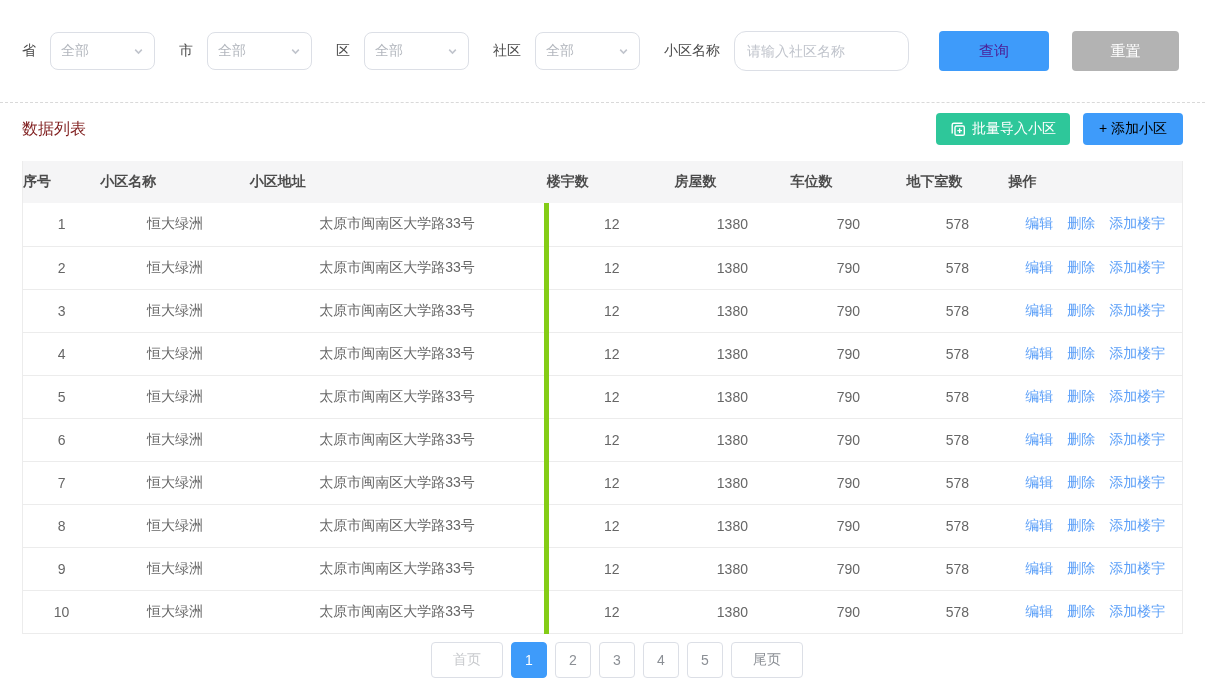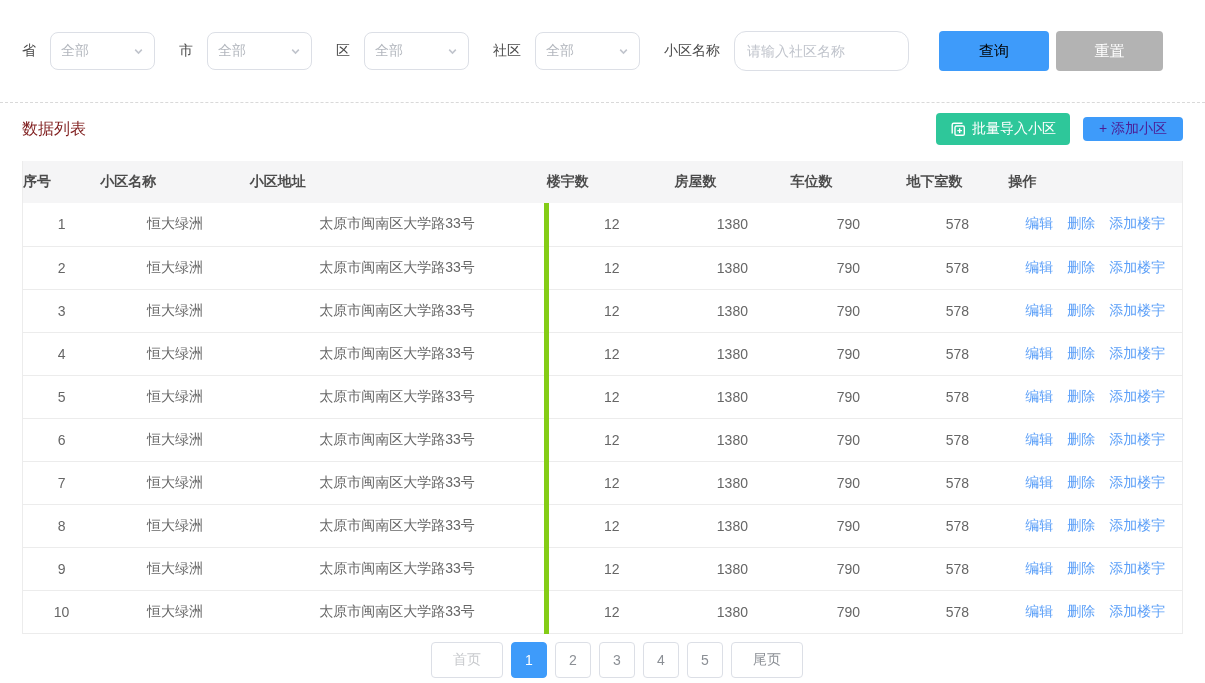--- a/index.html
+++ b/index.html
@@ -15,31 +15,31 @@
   .select{width:105px; height:38px; border:1px solid #dcdfe6; border-radius:8px;
     background:#fff; display:flex; align-items:center; justify-content:space-between;
     padding:0 10px; margin-right:24px; cursor:pointer;}
   .select-value{font-size:14px; color:#b2b6bd;}
   .chevron{flex:0 0 auto; display:block;}
   .text-input{width:175px; height:40px; border:1px solid #dcdfe6; border-radius:12px;
     padding:0 12px; font-size:14px; color:#555; outline:none; margin-right:30px;
     font-family:inherit;}
   .text-input::placeholder{color:#c0c4cc;}
   .btn{border:none; border-radius:4px; cursor:pointer; font-family:inherit;}
-  .btn-search{width:110px; height:40px; background:var(--primary); color:#000000;
-    font-size:15px; margin-right:7px;}
+  .btn-search{width:110px; height:40px; background:var(--primary); color:#4c1d95;
+    font-size:15px; margin-right:23px;}
   .btn-reset{width:107px; height:40px; background:var(--reset); color:#fff; font-size:15px;}
   
   .list-header{margin:10px 22px 16px; display:flex; align-items:center;
     justify-content:space-between;}
   .list-title{font-size:16px; color:#7f1d1d;}
   .list-header-buttons{display:flex; align-items:center; gap:13px;}
   .btn-import{height:32px; padding:8px 14px; background:var(--green); color:#fff;
     font-size:14px; display:flex; align-items:center; gap:6px;}
-  .btn-add{height:24px; padding:0 16px; background:var(--primary); color:#4c1d95; font-size:14px;}
+  .btn-add{height:32px; padding:0 16px; background:var(--primary); color:#000000; font-size:14px;}
   
   table{width:calc(100% - 44px); margin:0 22px; border-collapse:collapse;
     table-layout:fixed; border-left:1px solid #ececec; border-right:1px solid #ececec;}
   thead th{height:42px; background:#f5f5f6; font-size:14px; font-weight:700;
     color:#4c4c4c; text-align:left;}
   tbody td{height:43px; font-size:14px; color:#666; text-align:center;
     border-bottom:1px solid #ececec; background:#fff; overflow:hidden; white-space:nowrap;}
   tbody td.addr{border-right:5px solid #84cc16;}
   th:nth-child(1),td:nth-child(1){width:6.7%;}
   th:nth-child(2),td:nth-child(2){width:12.9%;}

